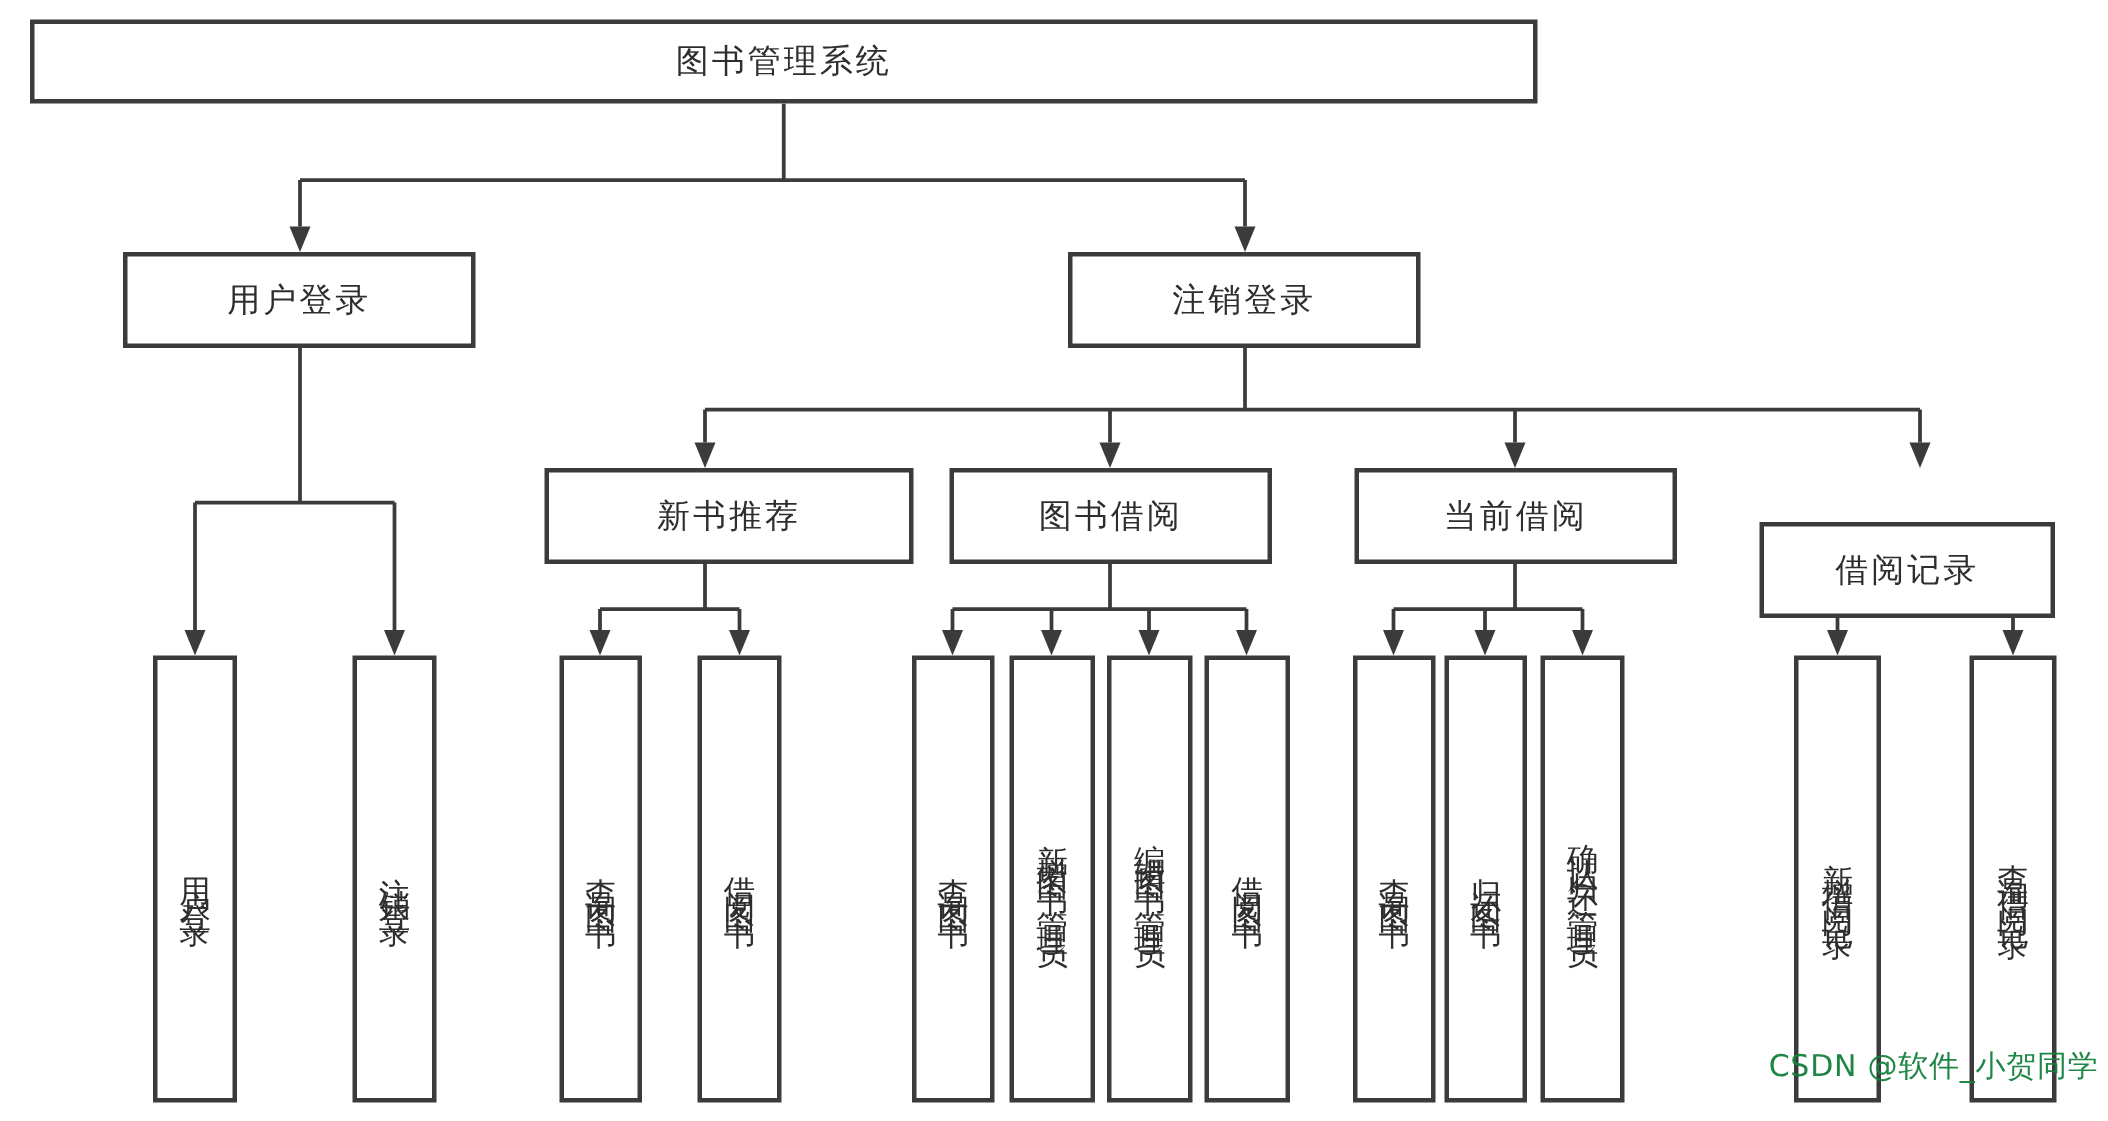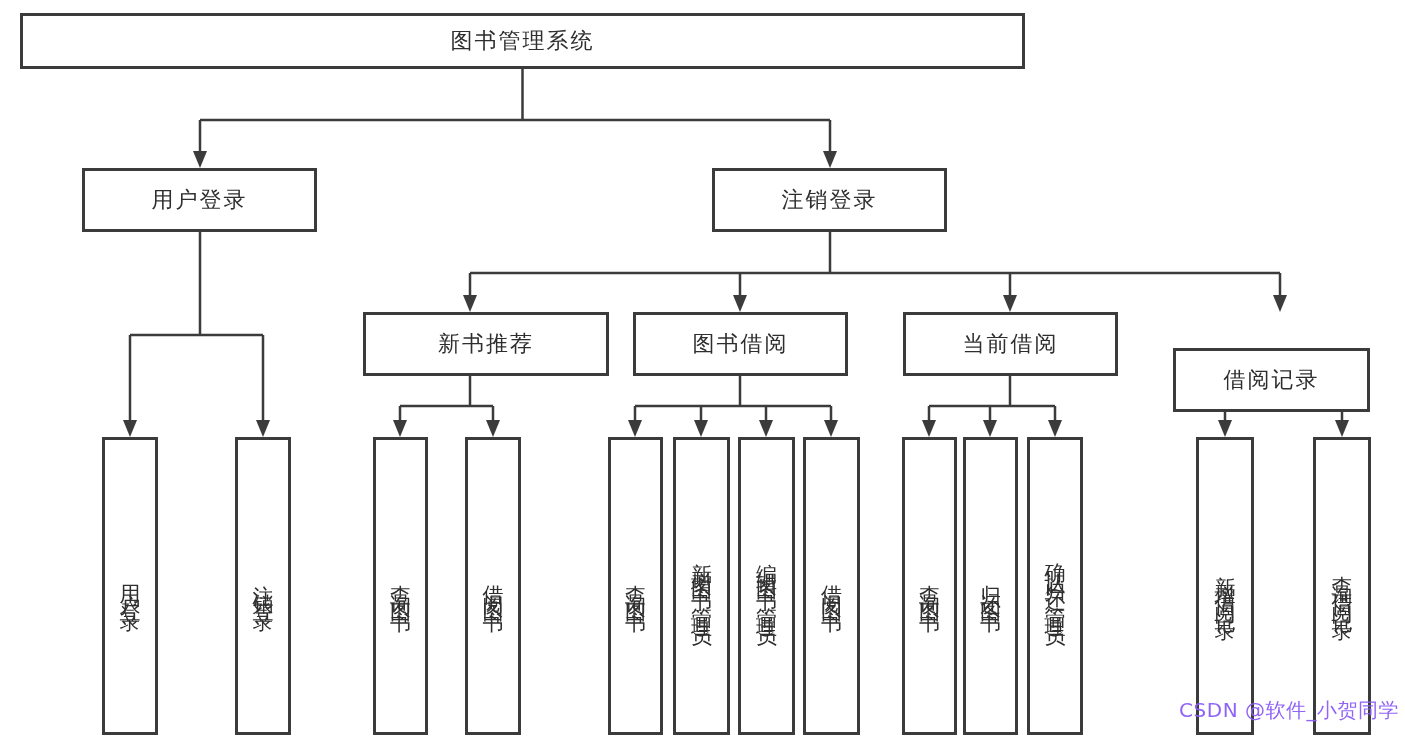--- a/index.html
+++ b/index.html
@@ -44,21 +44,21 @@
     text-orientation:mixed;
     font-size:21px;
     letter-spacing:9px;
     white-space:nowrap;
   }
   #watermark{
     position:absolute;
     right:6px;top:697px;
     font-size:20px;
     letter-spacing:0.5px;
-    color:#8b5cf6;
+    color:#15803d;
     opacity:0.95;
     z-index:5;
   }
 </style>
 </head>
 <body>
 
 <div id="canvas">
 
   <svg id="connectors" viewBox="0 0 1405 747" xmlns="http://www.w3.org/2000/svg">

